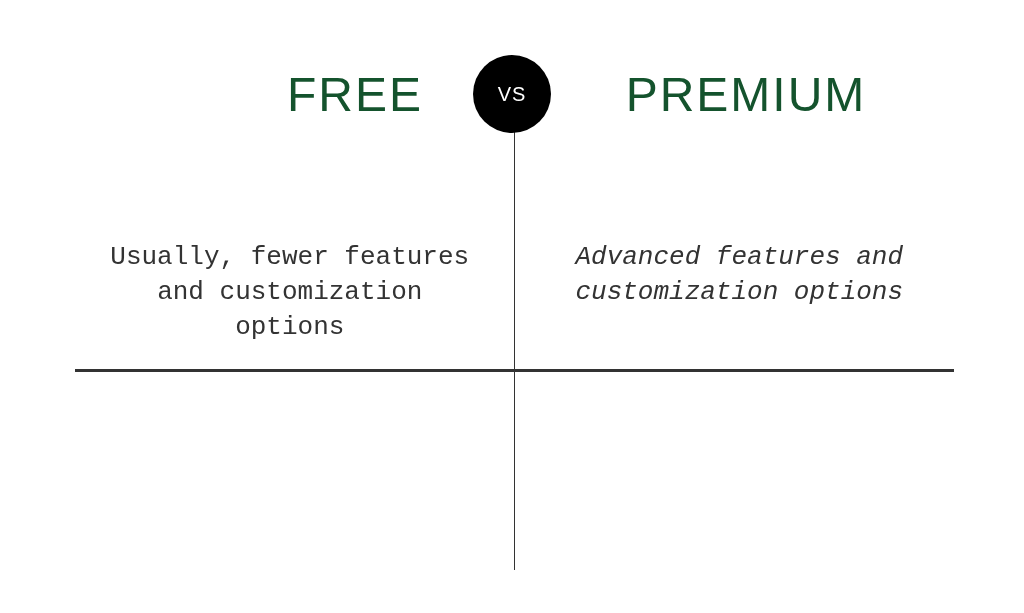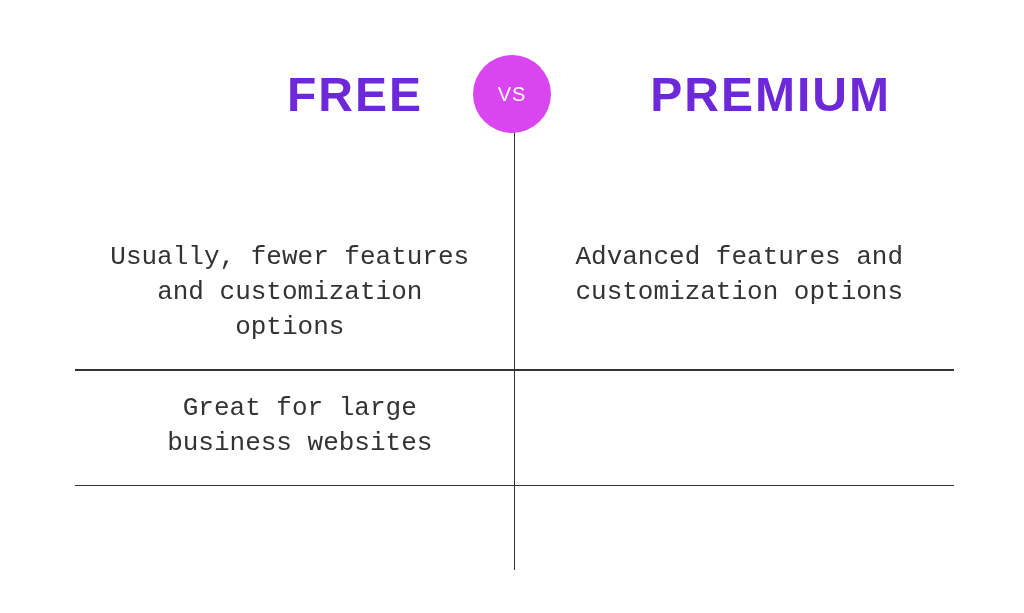--- a/index.html
+++ b/index.html
@@ -19,41 +19,41 @@
       position: absolute;
       top: 55px;
       left: 0;
       right: 0;
       display: flex;
       align-items: center;
       justify-content: center;
     }
     .header-title {
       font-family: "Helvetica Neue", Helvetica, Arial, sans-serif;
-      font-weight: 700;
+      font-weight: 400;
       font-size: 48px;
       letter-spacing: 2px;
-      color: #6d28d9;
+      color: #14532d;
       text-align: center;
     }
     .header-left {
       width: 340px;
       text-align: right;
       padding-right: 50px;
     }
     .header-right {
       width: 340px;
-      text-align: right;
+      text-align: center;
       padding-left: 50px;
     }
     .vs-badge {
       width: 78px;
       height: 78px;
       border-radius: 50%;
-      background: #d946ef;
+      background: #000000;
       color: #ffffff;
       display: flex;
       align-items: center;
       justify-content: center;
       font-family: "Helvetica Neue", Helvetica, Arial, sans-serif;
       font-size: 20px;
       font-weight: 400;
       letter-spacing: 1px;
       position: relative;
       z-index: 2;
@@ -84,20 +84,21 @@
       font-family: "Courier New", Courier, monospace;
       font-size: 26px;
       line-height: 1.35;
       color: #333333;
     }
     .cell-left {
       padding-right: 40px;
     }
     .cell-right {
       padding-left: 40px;
+      font-style: italic;
     }
   </style>
 </head>
 <body>
 
 <div class="header">
   <div class="header-title header-left">FREE</div>
   <div class="vs-badge">VS</div>
   <div class="header-title header-right">PREMIUM</div>
 </div>
@@ -105,15 +106,14 @@
 <div class="divider-vertical"></div>
 
 <div class="table">
   <div class="row">
     <div class="cell cell-left">Usually, fewer features and customization options</div>
     <div class="cell cell-right">Advanced features and customization options</div>
   </div>
   <div class="row">
   </div>
   <div class="row">
-    <div class="cell cell-right">Great for large business websites</div>
   </div>
 </div>
 
 </body></html>

